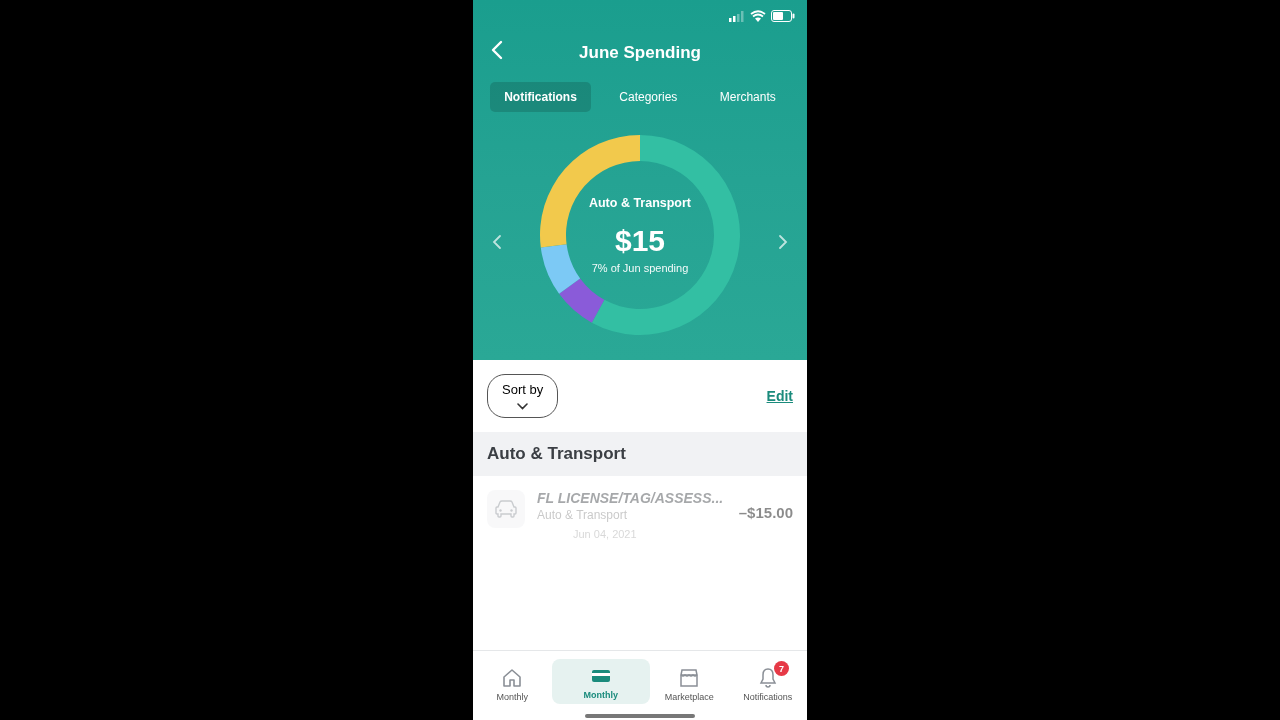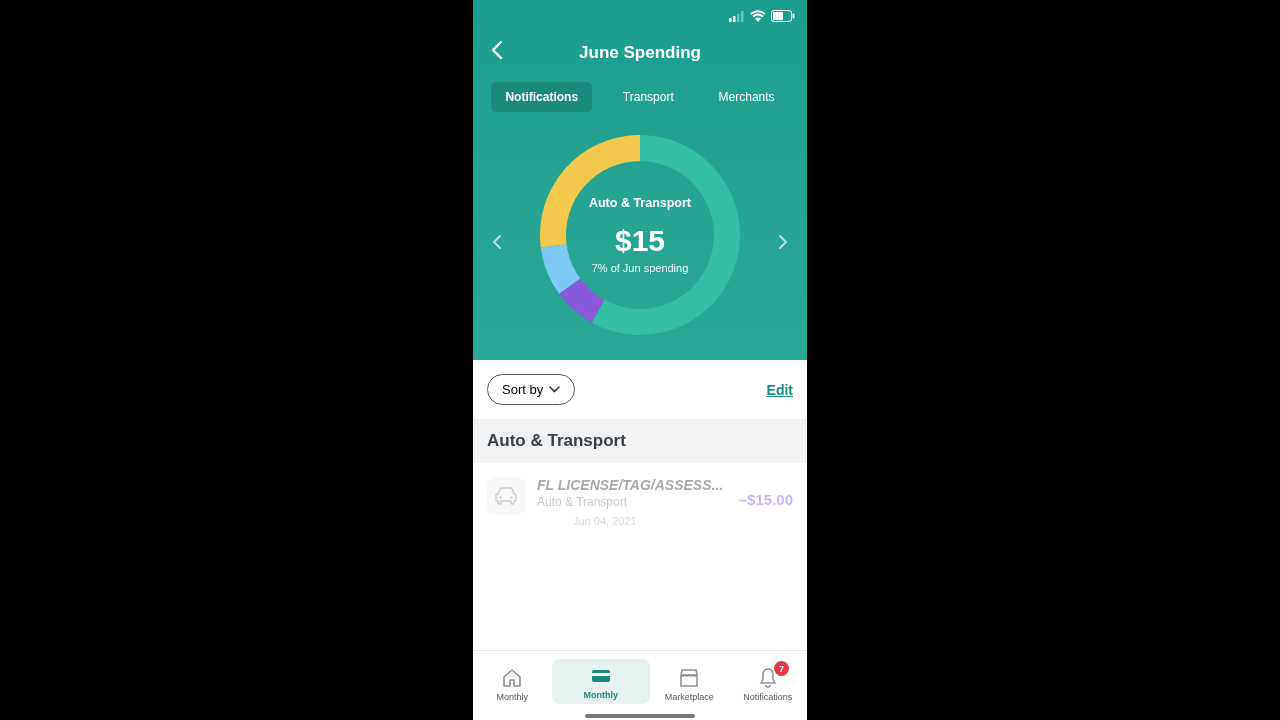--- a/index.html
+++ b/index.html
@@ -122,20 +122,21 @@
   .sort-btn {
     border: 1.2px solid #555;
     border-radius: 18px;
     padding: 7px 14px;
     font-size: 13px;
     display: flex;
     align-items: center;
     gap: 6px;
     cursor: pointer;
     background: #fff;
+    flex-direction: column;
   }
   .edit-link {
     color: #1a8b7c;
     font-weight: 700;
     font-size: 14px;
     text-decoration: underline;
     cursor: pointer;
   }
   .section-hdr {
     background: #f1f2f4;
@@ -158,21 +159,21 @@
     background: #f0f1f3;
     display: flex;
     align-items: center;
     justify-content: center;
     flex-shrink: 0;
   }
   .txn-body { flex: 1; }
   .txn-title { font-size: 14px; font-weight: 700; color: #3b3f44; font-style: italic; }
   .txn-cat { font-size: 12px; color: #888; margin-top: 2px; }
   .txn-date { font-size: 11px; color: #aaa; margin-top: 6px; margin-left: 36px; }
-  .txn-amount { font-size: 15px; font-weight: 700; color: #8b5cf6; padding-top: 14px; }
+  .txn-amount { font-size: 15px; font-weight: 700; color: #000000; padding-top: 14px; }
   .bottom-nav {
     height: 70px;
     border-top: 1px solid #e5e7e9;
     display: flex;
     justify-content: space-around;
     align-items: center;
     padding-bottom: 8px;
     background: #fff;
     position: relative;
   }
@@ -257,21 +258,21 @@
       <div class="back-btn">
         <svg width="14" height="20" viewBox="0 0 14 20">
             <path d="M11 2 L3 10 L11 18" stroke="#fff" stroke-width="2.4" fill="none" stroke-linecap="round" stroke-linejoin="round"></path>
           </svg>
       </div>
       <div class="page-title">June Spending</div>
     </div>
 
     <div class="tabs">
       <div class="tab active">Notifications</div>
-      <div class="tab">Transport</div>
+      <div class="tab">Categories</div>
       <div class="tab">Merchants</div>
     </div>
 
     <div class="donut-area">
       <div class="donut-nav left">
         <svg width="10" height="16" viewBox="0 0 10 16">
             <path d="M8 2 L2 8 L8 14" stroke="#fff" stroke-width="1.8" fill="none" stroke-linecap="round"></path>
           </svg>
       </div>
       <div class="donut-wrap">

